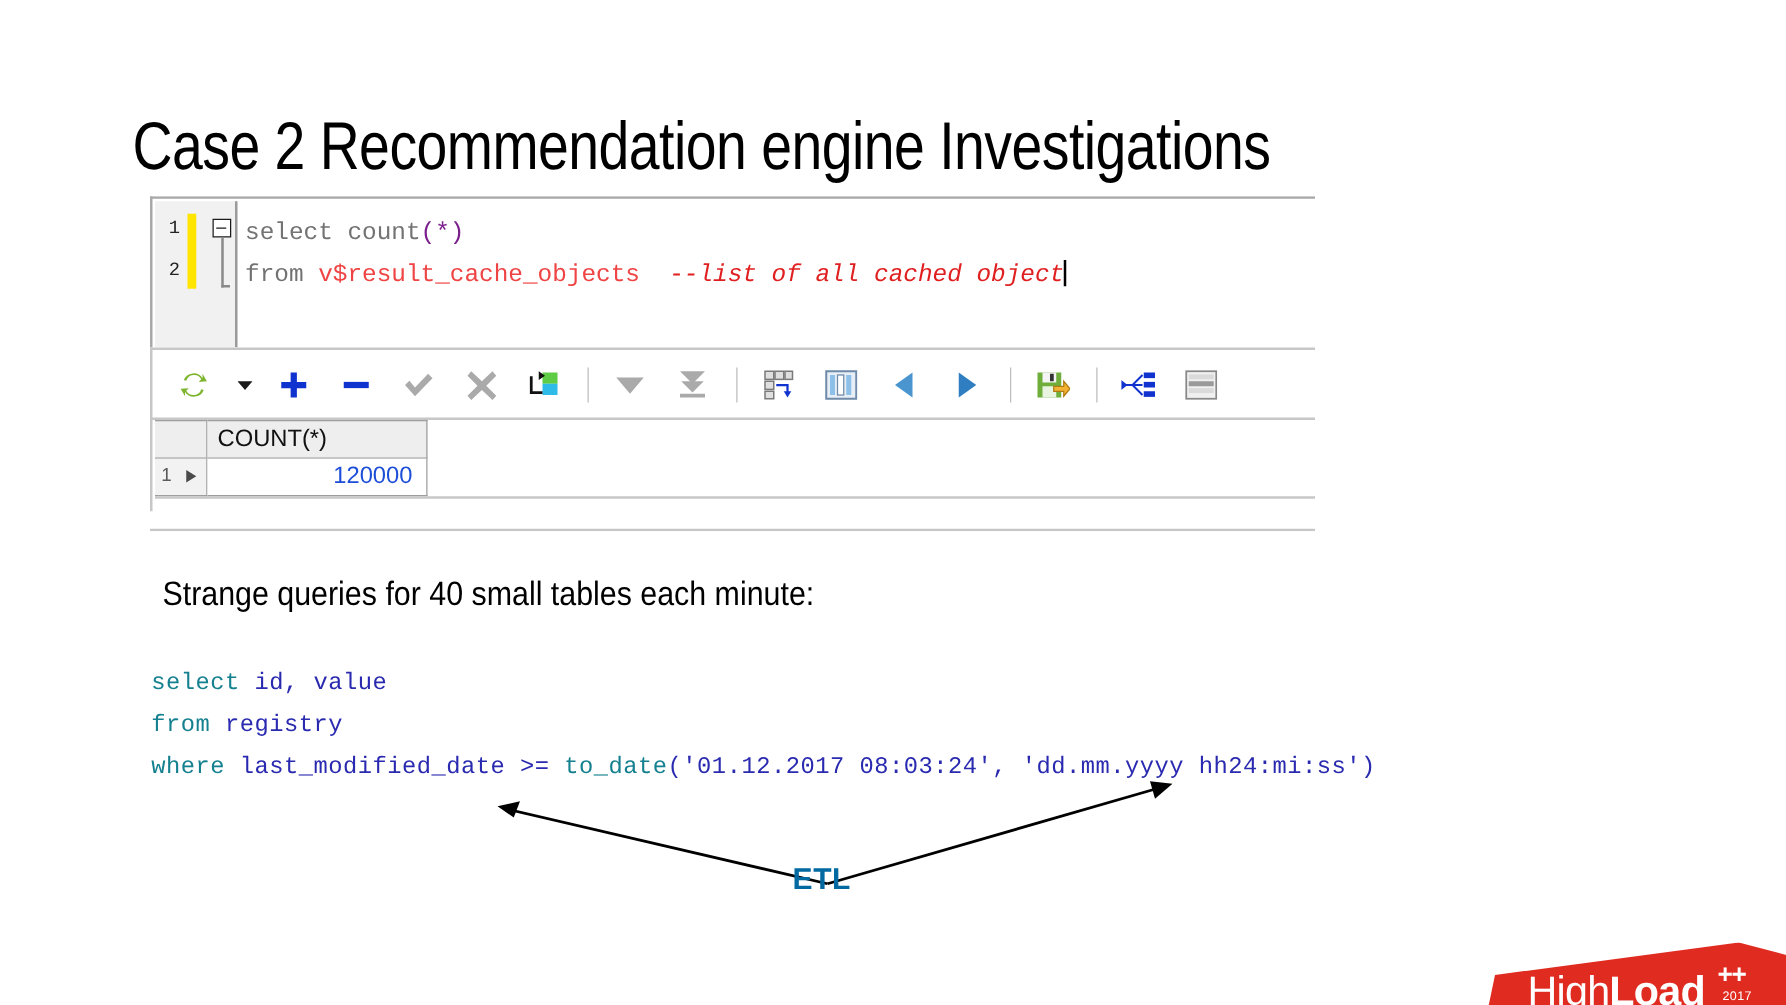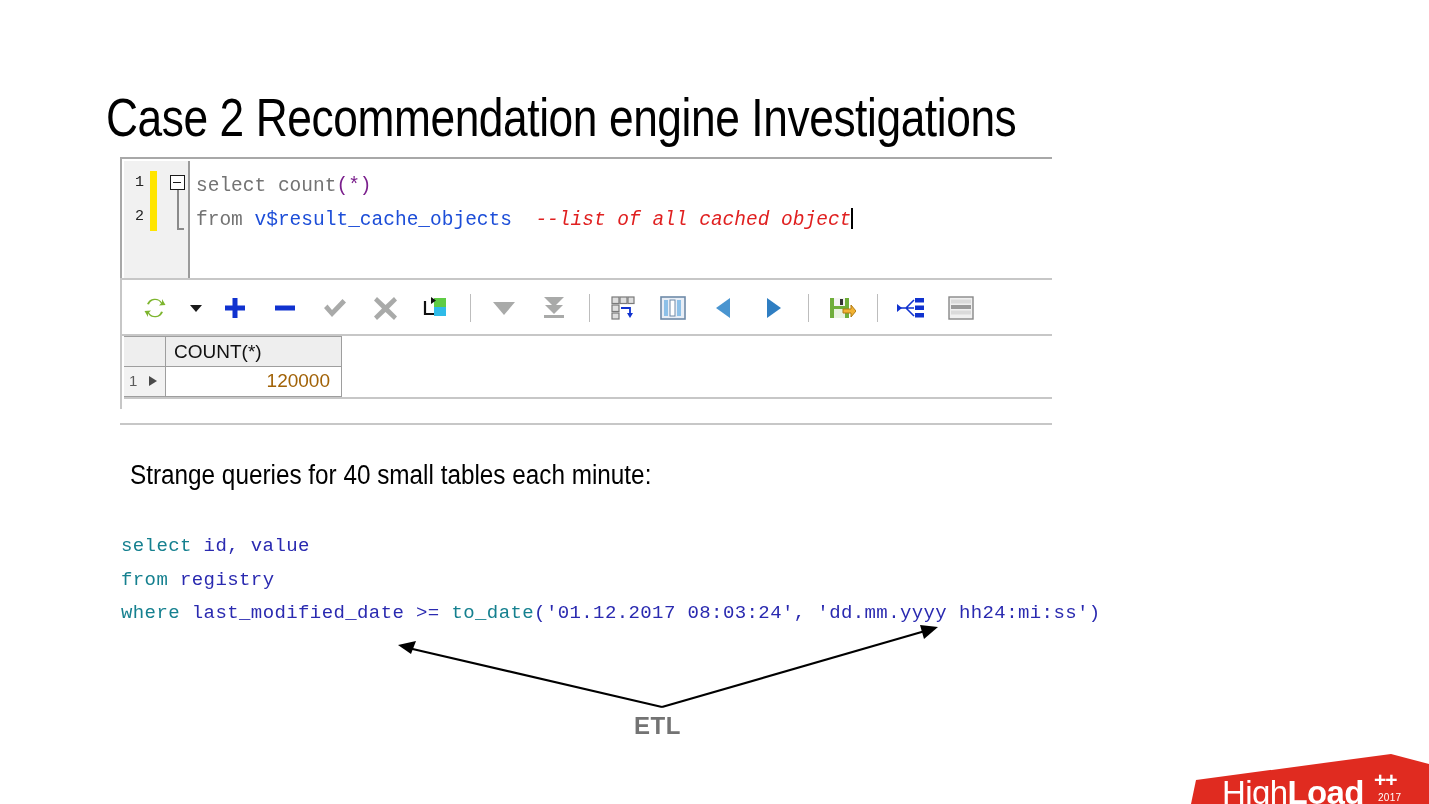--- a/index.html
+++ b/index.html
@@ -126,21 +126,21 @@
   .code-lines {
     position: absolute;
     left: 74px;
     top: 10px;
     font-family: "Liberation Mono", monospace;
     font-size: 19.5px;
     line-height: 34px;
     white-space: pre;
   }
   .tok-kw    { color: #737373; }
-  .tok-ident { color: #1d4ed8; }
+  .tok-ident { color: #ef4444; }
   .tok-punct { color: #7a1f8c; }
   .tok-comment { color: #e02020; font-style: italic; }
   .caret {
     display: inline-block;
     width: 2px;
     height: 21px;
     background: #000000;
     vertical-align: -4px;
   }
 
@@ -243,21 +243,21 @@
     position: absolute;
     left: 44px; top: 31px;
     width: 176px; height: 30px;
     background: #ffffff;
     border: 1px solid #9e9e9e;
     border-left: none;
     border-top: none;
     box-sizing: border-box;
     font-family: "Liberation Sans", sans-serif;
     font-size: 19px;
-    color: #a16207;
+    color: #1d4ed8;
     line-height: 28px;
     text-align: right;
     padding-right: 11px;
   }
   .grid-bottom-line {
     position: absolute;
     left: 2px; top: 61px;
     width: 930px; height: 2px;
     background: #c7c7c7;
   }
@@ -302,25 +302,25 @@
     position: absolute;
     left: 380px;
     top: 615px;
     width: 580px;
     height: 110px;
   }
 
   .etl-label {
     position: absolute;
     left: 634px;
-    top: 712px;
+    top: 690px;
     font-family: "Liberation Sans", sans-serif;
     font-size: 24px;
     font-weight: bold;
-    color: #737373;
+    color: #0369a1;
     letter-spacing: 0.5px;
   }
 
   
   .logo-wrap {
     position: absolute;
     left: 1186px;
     top: 754px;
     width: 243px;
     height: 74px;

